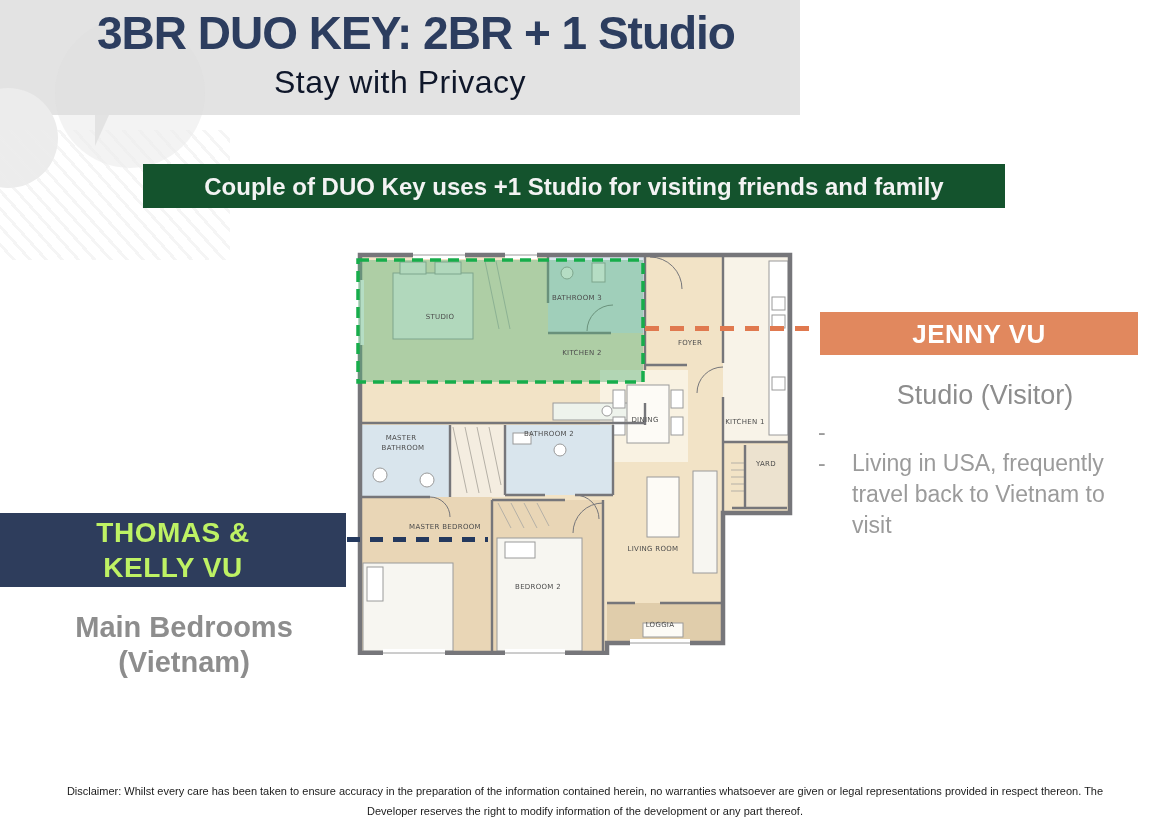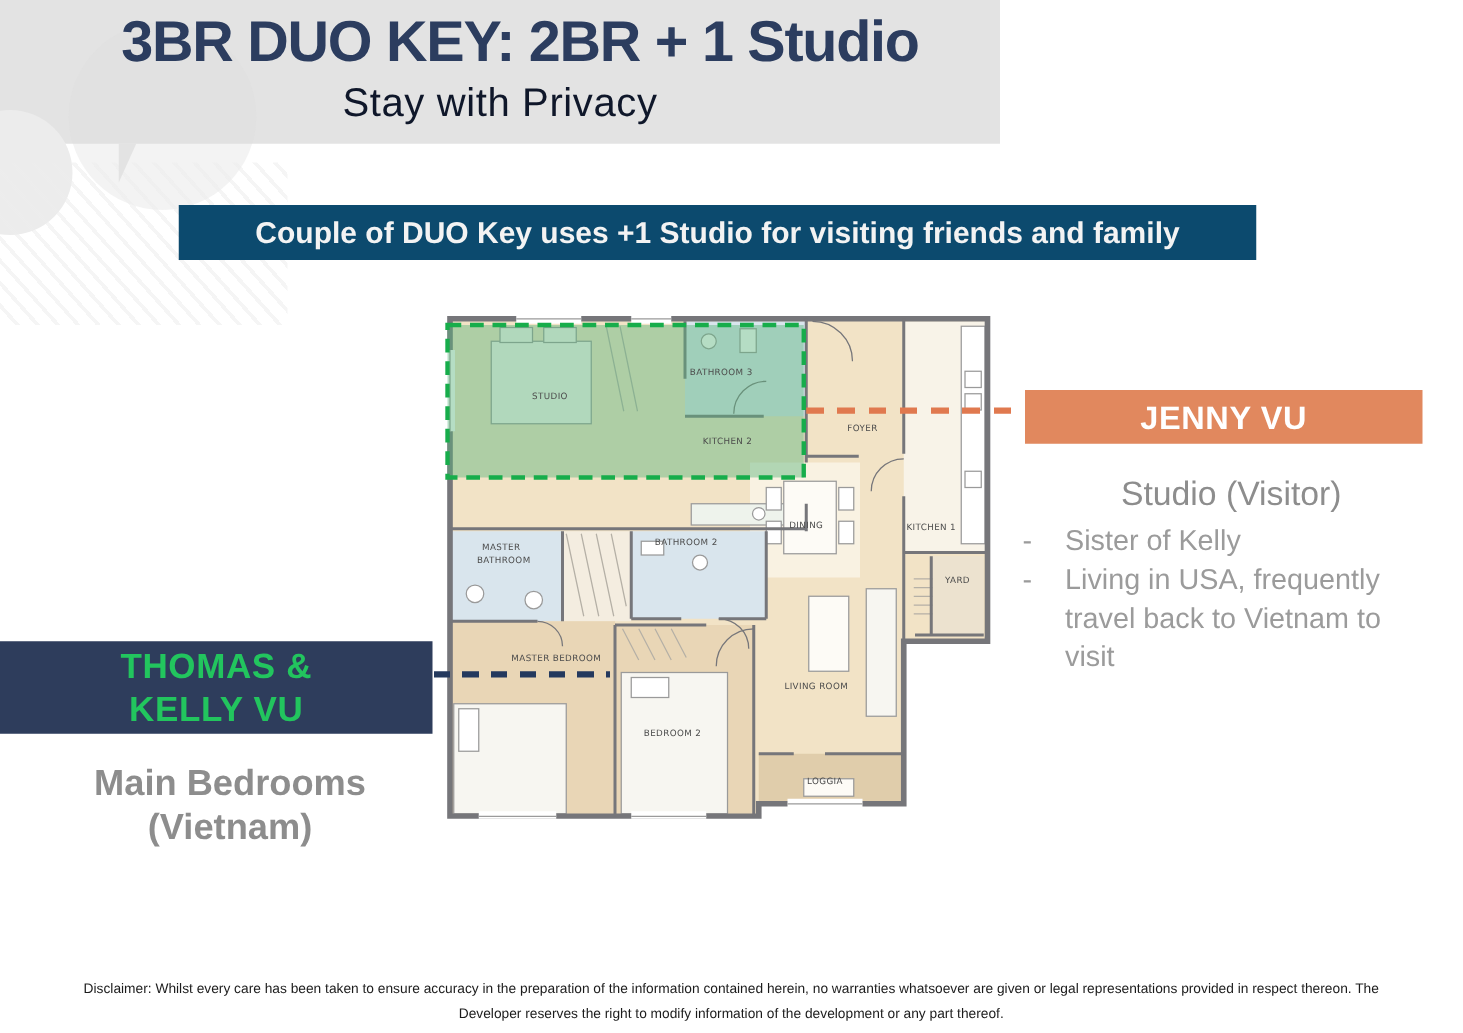--- a/index.html
+++ b/index.html
@@ -14,21 +14,21 @@
   .deco-circle1{left:-42px;top:88px;width:100px;height:100px;border-radius:50%;background:#ececec;}
   .deco-circle2{left:55px;top:18px;width:150px;height:150px;border-radius:50%;background:#dcdcdc;opacity:.35;}
   .deco-stripes{left:0;top:130px;width:230px;height:130px;
      background:repeating-linear-gradient(48deg,transparent 0 9px,#ededed 9px 12px);opacity:.55;}
   .title{left:0;top:6px;width:800px;text-align:center;color:#2c3d5f;
          font-size:46px;font-weight:800;letter-spacing:-1px;margin-left:16px;}
   .subtitle{left:0;top:64px;width:800px;text-align:center;color:#0f172a;
             font-size:32px;font-weight:400;letter-spacing:.5px;}
 
   
-  .top-banner{left:143px;top:164px;width:862px;height:44px;background:#0c4a6e;
+  .top-banner{left:143px;top:164px;width:862px;height:44px;background:#14532d;
               color:#f3f3f3;font-size:24px;font-weight:bold;text-align:center;line-height:45px;}
 
   
   .plan{left:355px;top:245px;width:445px;height:410px;}
   .plan text{font-family:"DejaVu Sans", sans-serif;font-size:7px;fill:#4c4c4c;letter-spacing:.3px;}
 
   
   .orange-dash{left:645px;top:326px;width:176px;height:5px;
      background:repeating-linear-gradient(90deg,#e0794f 0 14px,transparent 14px 25px);}
   .navy-dash{left:347px;top:537px;width:141px;height:5px;
@@ -40,21 +40,21 @@
                 line-height:44px;letter-spacing:.5px;}
   .jenny-role{left:825px;top:380px;width:320px;text-align:center;color:#8d8d8d;
               font-size:27px;font-weight:normal;}
   .jenny-list{left:818px;top:417px;width:300px;color:#9b9b9b;font-size:23px;line-height:31px;}
   .jenny-item{display:flex;}
   .jenny-item .dash{width:34px;flex:0 0 34px;}
   .jenny-item .txt{width:262px;}
 
   
   .owners-banner{left:0;top:513px;width:346px;height:74px;background:#2e3d5c;
-                 color:#22c55e;font-size:28px;font-weight:bold;text-align:center;
+                 color:#bef264;font-size:28px;font-weight:bold;text-align:center;
                  line-height:35px;padding-top:2px;box-sizing:border-box;letter-spacing:.5px;}
   .owners-role{left:0;top:610px;width:336px;text-align:center;color:#8d8d8d;
                font-size:29px;font-weight:bold;line-height:35px;margin-left:16px;}
 
   
   .disclaimer{left:45px;top:781px;width:1080px;text-align:center;color:#1b1b1b;
               font-size:11px;line-height:20px;}
 </style>
 </head>
 <body>
@@ -181,21 +181,20 @@
 </svg>
 
 <div class="abs orange-dash"></div>
 <div class="abs navy-dash"></div>
 
 <div class="abs jenny-banner">JENNY VU</div>
 <div class="abs jenny-role">Studio (Visitor)</div>
 <div class="abs jenny-list">
   <div class="jenny-item">
     <span class="dash">-</span>
-    <span class="txt">Sister of Kelly</span>
   </div>
   <div class="jenny-item">
     <span class="dash">-</span>
     <span class="txt">Living in USA, frequently travel back to Vietnam to visit</span>
   </div>
 </div>
 
 <div class="abs owners-banner">
   <div>THOMAS &amp;</div>
   <div>KELLY VU</div>

